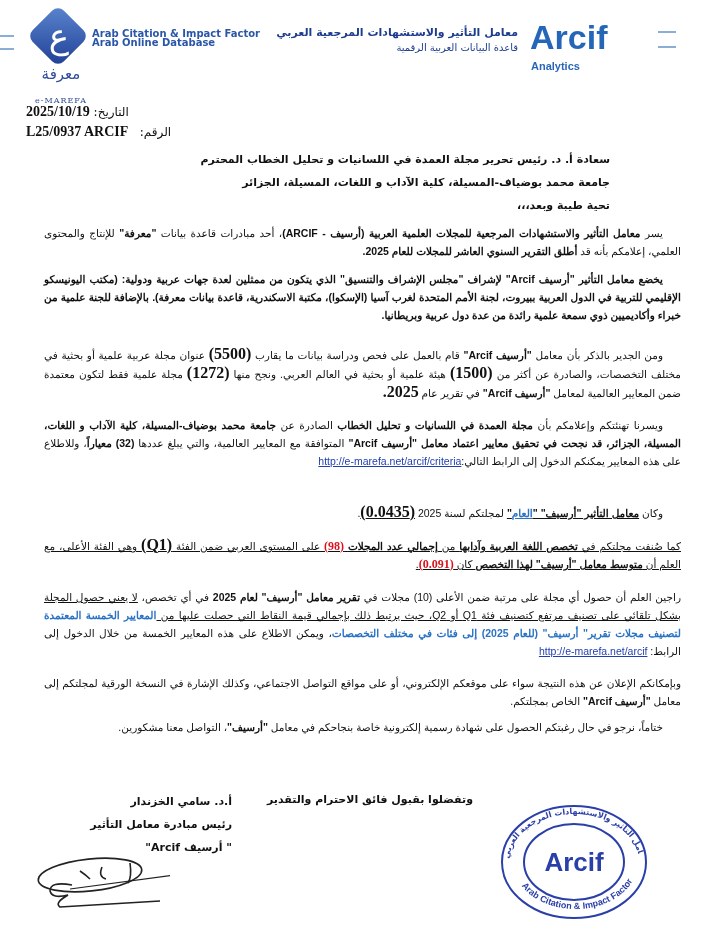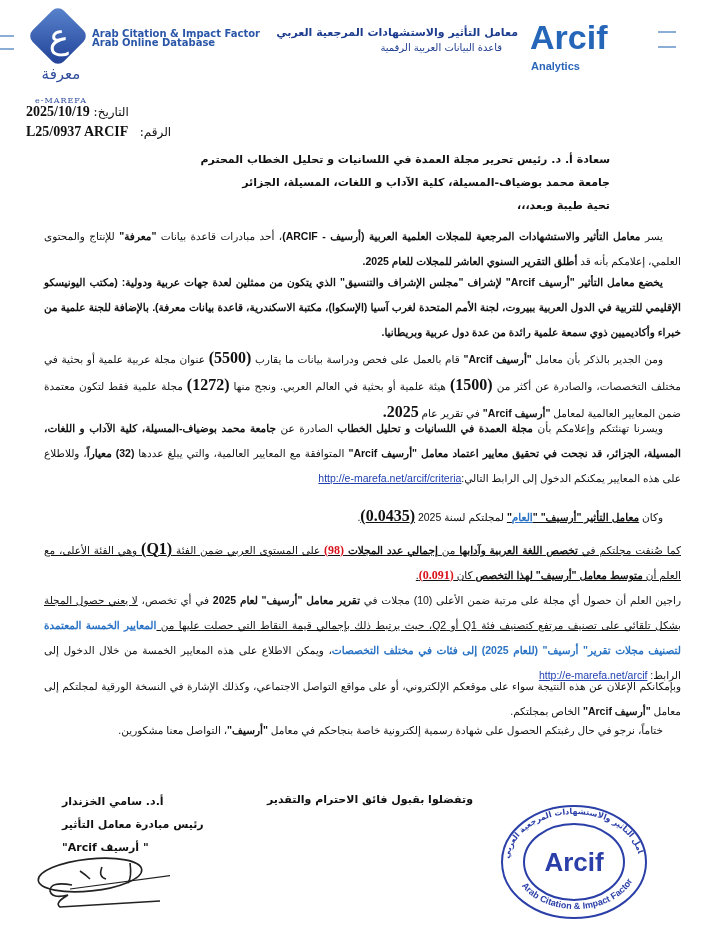--- a/index.html
+++ b/index.html
@@ -8,38 +8,38 @@
   
   .hdr-line { position:absolute; height:2px; background:#8aaed6; }
   .marefa-diamond { position:absolute; left:36px; top:14px; width:44px; height:44px; transform:rotate(45deg);
     background:linear-gradient(135deg,#5b86cf,#1f3f95); border-radius:8px; }
   .marefa-glyph { position:absolute; left:44px; top:10px; width:30px; height:52px; color:#fff; font-size:34px; text-align:center; line-height:52px; font-family:"DejaVu Serif", serif; }
   .marefa-ar { position:absolute; left:30px; top:66px; width:62px; text-align:center; font-size:15px; color:#2e4c9a; line-height:16px; }
   .marefa-en { position:absolute; left:30px; top:83px; width:62px; text-align:center; font-size:8px; color:#2e4c9a; letter-spacing:1px; font-family:"DejaVu Serif", serif;margin-top:13px; }
   .en-title1 { position:absolute; left:92px; top:28px; font-size:10px; font-weight:bold; color:#2a56a8; white-space:nowrap; }
   .en-title2 { position:absolute; left:92px; top:37px; font-size:10px; font-weight:bold; color:#2a56a8; white-space:nowrap; }
   .ar-title1 { position:absolute; left:188px; top:26px; width:330px; text-align:right; direction:rtl; font-size:11px; font-weight:bold; color:#1d3c8e; white-space:nowrap; }
-  .ar-title2 { position:absolute; left:272px; top:42px; width:230px; text-align:right; direction:rtl; font-size:10px; color:#1d3c8e; white-space:nowrap; }
+  .ar-title2 { position:absolute; left:288px; top:42px; width:230px; text-align:right; direction:rtl; font-size:10px; color:#1d3c8e; white-space:nowrap; }
   .arcif-logo { position:absolute; left:530px; top:18px; font-size:34px; font-weight:bold; color:#2566b8; font-family:"Liberation Sans", sans-serif; letter-spacing:0px; }
   .arcif-sub { position:absolute; left:531px; top:60px; font-size:11px; font-weight:bold; color:#2a66b8; font-family:"Liberation Sans", sans-serif; }
 
   
   .meta { position:absolute; left:26px; font-size:12px; font-family:"DejaVu Serif", serif; white-space:nowrap; direction:rtl; }
   .meta b { font-family:"Liberation Serif", serif; font-size:14px; }
-  .para { position:absolute; right:22px; left:44px; direction:rtl; text-align:justify; text-align-last:right; font-size:10.5px; line-height:25px; font-family:"Liberation Sans", sans-serif; }
+  .para { position:absolute; right:22px; left:44px; direction:rtl; text-align:justify; text-align-last:right; font-size:10.5px; line-height:18px; font-family:"Liberation Sans", sans-serif; }
   .addr { position:absolute; right:93px; direction:rtl; text-align:right; font-size:11px; font-weight:bold; line-height:23px; font-family:"DejaVu Sans", sans-serif; white-space:nowrap; }
   .bold { font-weight:bold; }
   .red { color:#d9121b; font-weight:bold; font-family:"Liberation Serif", serif; font-size:12px; }
   .blue { color:#2a73c4; font-weight:bold; }
   .uline { text-decoration:underline; }
   .link { color:#1f3fb0; text-decoration:underline; direction:ltr; unicode-bidi:embed; }
   .num { font-family:"Liberation Serif", serif; font-weight:bold; font-size:16px; }
 
   .closing { position:absolute; right:230px; top:793px; font-size:11px; font-weight:bold; direction:rtl; white-space:nowrap; }
-  .sig-line { position:absolute; width:170px; text-align:left; font-size:11px; font-weight:bold; direction:rtl; left:62px; white-space:nowrap; }
+  .sig-line { position:absolute; width:170px; text-align:right; font-size:11px; font-weight:bold; direction:rtl; left:62px; white-space:nowrap; }
 
   .stamp { position:absolute; left:496px; top:803px; width:156px; height:118px; }
   .signature { position:absolute; left:20px; top:855px; width:150px; height:60px; }
 </style>
 </head>
 <body>
 
 <div class="hdr-line" style="left:0;top:35px;width:14px;"></div>
 <div class="hdr-line" style="left:0;top:48px;width:14px;"></div>
 <div class="hdr-line" style="left:658px;top:31px;width:18px;"></div>

